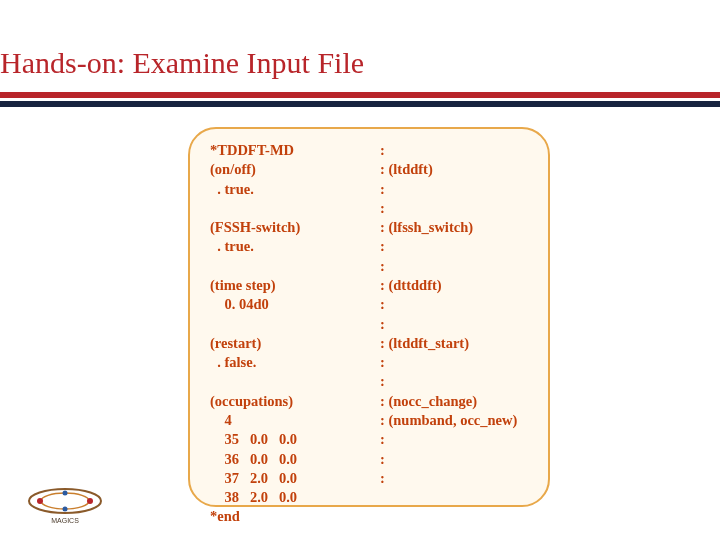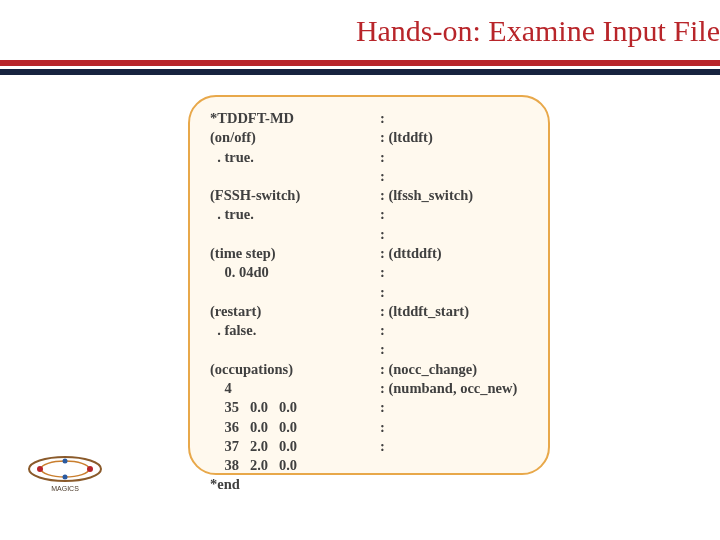--- a/index.html
+++ b/index.html
@@ -5,26 +5,27 @@
   * { box-sizing: border-box; margin: 0; padding: 0; }
   body {
     width: 720px;
     height: 540px;
     background: #ffffff;
     font-family: Georgia, 'Times New Roman', serif;
     position: relative;
     overflow: hidden;
   }
   .title {
-    text-align: right;
+    text-align: left;
     font-size: 30px;
     color: #b8252a;
     font-weight: normal;
     padding-top: 14px;
     padding-bottom: 10px;
+    margin-top: 32px;
   }
   .rule-stack {
     width: 720px;
     margin-top: 2px;
   }
   .rule-red {
     height: 6px;
     background: #b8252a;
     width: 100%;
   }
@@ -48,21 +49,21 @@
     background: #fff9ee;
     border: 2px solid #e8a84a;
     border-radius: 28px;
     padding: 12px 20px 12px 20px;
   }
   .cols {
     display: flex;
     font-family: Georgia, 'Times New Roman', serif;
     font-size: 14.5px;
     line-height: 1.33;
-    color: #404040;
+    color: #c2410c;
   }
   .col-left {
     flex: 0 0 170px;
     white-space: pre;
     font-weight: bold;
   }
   .col-right {
     flex: 1;
     white-space: pre;
     font-weight: bold;

